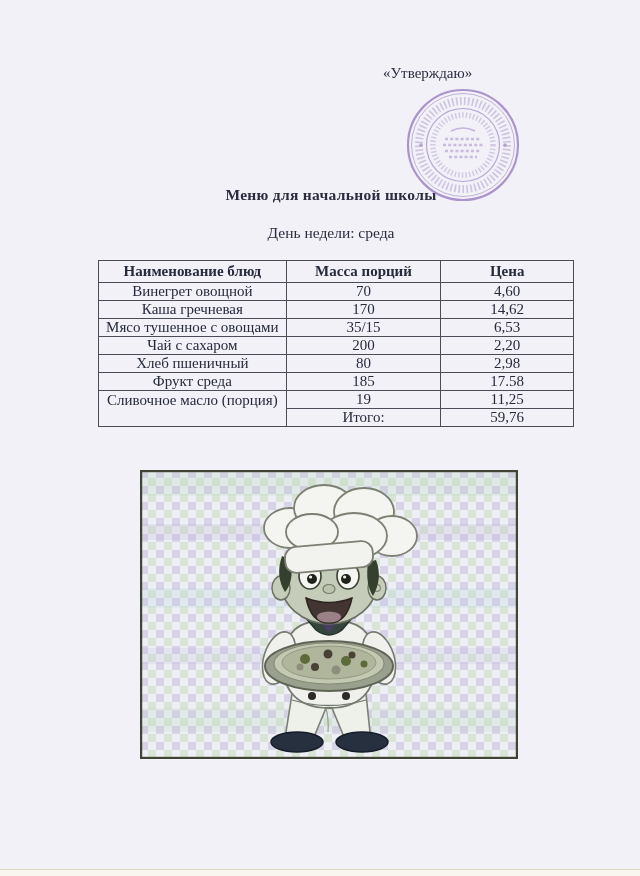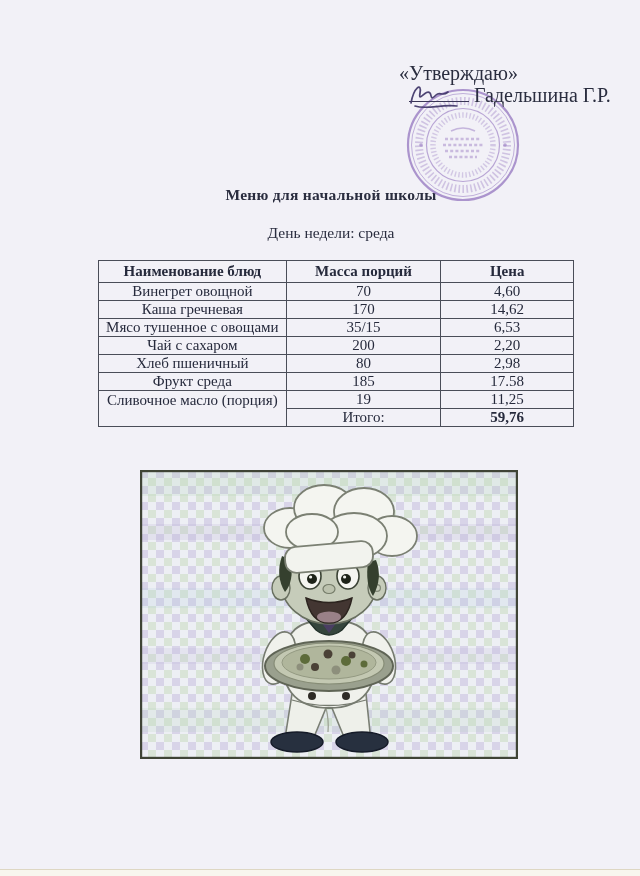--- a/index.html
+++ b/index.html
@@ -6,39 +6,39 @@
   html, body { background: #e8e8ee; }
   .page {
     position: relative;
     width: 640px; height: 876px;
     background: #f2f1f7;
     font-family: "Liberation Serif", serif;
     color: #2a2d3f;
     overflow: hidden;
   }
   
-  .approval { position: absolute; left: 383px; top: 63px; width: 240px; font-size: 20px; line-height: 21px; margin-left: 16px; }
+  .approval { position: absolute; left: 383px; top: 63px; width: 240px; font-size: 15px; line-height: 21px; }
   .approval .line { white-space: nowrap; position: relative; z-index: 2; }
   .sig-row { position: relative; z-index: 2; white-space: nowrap; margin-top: 1px; }
   .sig-blank { display: inline-block; width: 60px; border-bottom: 1.2px solid #3a3656; vertical-align: baseline; position: relative; margin-left: 10px; }
   .sig-scribble { position: absolute; left: -4px; top: -22px; }
   .stamp-wrap { position: absolute; left: 403px; top: 85px; width: 120px; height: 120px; z-index: 1; pointer-events: none; }
   
   .doc-title { position: absolute; left: 20px; top: 186px; width: 622px; text-align: center; font-size: 15.5px; font-weight: bold; letter-spacing: .3px; }
   .doc-subtitle { position: absolute; left: 20px; top: 224px; width: 622px; text-align: center; font-size: 15.5px; }
   
   table.menu { position: absolute; left: 98px; top: 260px; width: 476px; border-collapse: collapse; font-size: 15px; color: #262a3c; }
   table.menu th, table.menu td { border: 1.6px solid #4a4d58; text-align: center; padding: 0 2px; }
   table.menu th { height: 22px; font-weight: bold; }
   table.menu td { height: 14px; }
   td.col-name  { width: 188px; }
   td.col-mass  { width: 155px; font-family: Liberation Serif, serif; }
   td.col-price { width: 133px; }
   td.vtop { vertical-align: top; line-height: 19px; }
-  .bold { font-weight: bold; margin-top: 16px; }
+  .bold { font-weight: normal; margin-top: 16px; }
   
   .illustration { position: absolute; left: 140px; top: 470px; width: 378px; height: 289px; }
   
   .bottom-edge { position: absolute; left: 0; bottom: 0; width: 640px; height: 7px; background: #f8f6ee; border-top: 1px solid #ded7c3; }
 </style>
 </head>
 <body>
 
 <div class="page">
 
@@ -53,28 +53,20 @@
         <path d="M42,54 H78 M40,60 H80 M42,66 H78 M46,72 H74" stroke-width="2.4" stroke-dasharray="3 2.2" opacity="0.5"></path>
         <path d="M48,46 Q60,40 72,46" stroke-width="1.6" opacity="0.55"></path>
         <circle cx="18" cy="60" r="1.8" fill="#9f84c6" stroke="none" opacity="0.7"></circle>
         <circle cx="102" cy="60" r="1.8" fill="#9f84c6" stroke="none" opacity="0.7"></circle>
       </g>
     </svg>
   </div>
 
   <div class="approval">
     <div class="line">«Утверждаю»</div>
-    <div class="sig-row">
-      <span class="sig-blank">
-        <svg class="sig-scribble" width="70" height="32" viewBox="0 0 70 32">
-          <path d="M6,24 C9,8 17,3 15,14 C13,25 21,9 25,14 C27,17 25,22 31,16 C35,12 37,18 43,13 M10,27 C22,31 36,25 52,27" fill="none" stroke="#433a6b" stroke-width="1.7" stroke-linecap="round" opacity="0.95"></path>
-        </svg>
-      </span>
-      <span>Гадельшина Г.Р.</span>
-    </div>
   </div>
 
   <div class="doc-title">Меню для начальной школы</div>
   <div class="doc-subtitle">День недели: среда</div>
 
   <table class="menu">
     <thead>
       <tr>
         <th class="col-name">Наименование блюд</th>
         <th class="col-mass">Масса порций</th>

